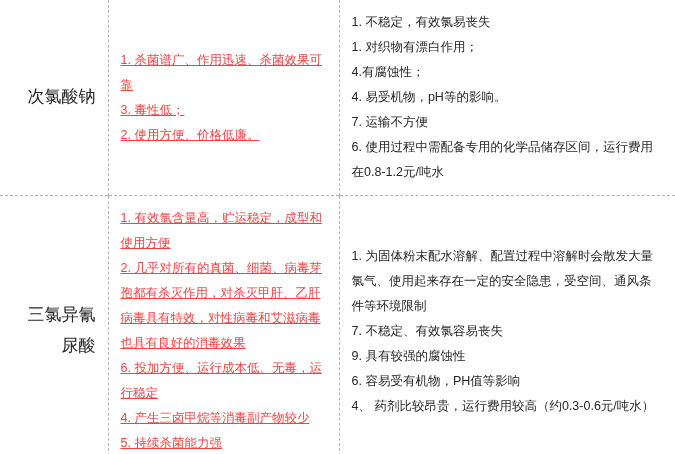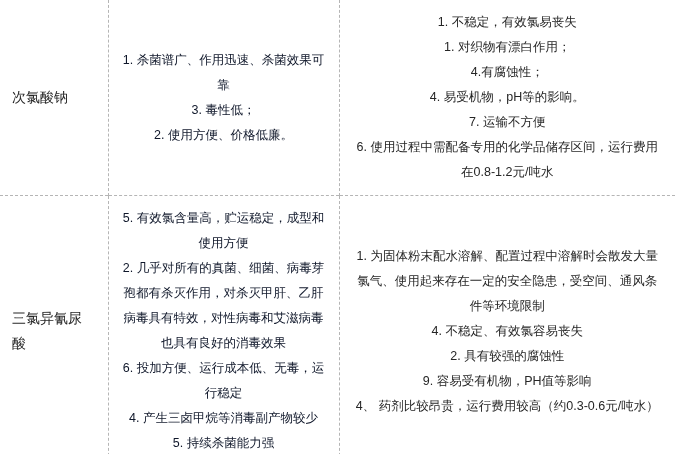--- a/index.html
+++ b/index.html
@@ -25,32 +25,33 @@
     border-collapse: collapse;
     table-layout: fixed;
   }
   table.comparison td {
     vertical-align: middle;
     box-sizing: border-box;
     padding: 10px 12px;
   }
   td.name-cell {
     width: 108px;
-    text-align: left;
-    font-size: 14px;
+    text-align: right;
+    font-size: 17px;
     color: #262626;
     border-right: 1px dashed #b5b5b5;
     line-height: 1.8;
   }
   td.pros-cell {
     width: 231px;
     border-right: 1px dashed #b5b5b5;
     font-size: 12.5px;
     line-height: 2.0;
-    color: #0f172a;
+    color: #ef4444;
+    text-decoration: underline;
   }
   td.cons-cell {
     width: 336px;
     font-size: 12.5px;
     line-height: 2.0;
     color: #262626;
   }
   tr.row-divider td {
     border-top: 1px dashed #b5b5b5;
   }
@@ -65,21 +66,20 @@
     padding: 0;
   }
   .row-1 td {
     height: 190px;
   }
   .row-2 td {
     height: 264px;
   }
   .pad-left {
     padding-left: 14px;
-    text-align: center;
   }
 </style>
 </head>
 <body>
 
 <div class="table-wrap">
   <table class="comparison">
     <tbody>
       <tr class="row-1">
         <td class="name-cell">
@@ -97,29 +97,29 @@
           <span class="item">4. 易受机物，pH等的影响。</span>
           <span class="item">7. 运输不方便</span>
           <span class="item">6. 使用过程中需配备专用的化学品储存区间，运行费用在0.8-1.2元/吨水</span>
         </td>
       </tr>
       <tr class="row-2 row-divider">
         <td class="name-cell">
           <span>三氯异氰尿酸</span>
         </td>
         <td class="pros-cell pad-left">
-          <span class="item">5. 有效氯含量高，贮运稳定，成型和使用方便</span>
+          <span class="item">1. 有效氯含量高，贮运稳定，成型和使用方便</span>
           <span class="item">2. 几乎对所有的真菌、细菌、病毒芽孢都有杀灭作用，对杀灭甲肝、乙肝病毒具有特效，对性病毒和艾滋病毒也具有良好的消毒效果</span>
           <span class="item">6. 投加方便、运行成本低、无毒，运行稳定</span>
           <span class="item">4. 产生三卤甲烷等消毒副产物较少</span>
           <span class="item">5. 持续杀菌能力强</span>
         </td>
         <td class="cons-cell pad-left">
           <span class="item">1. 为固体粉末配水溶解、配置过程中溶解时会散发大量氯气、使用起来存在一定的安全隐患，受空间、通风条件等环境限制</span>
-          <span class="item">4. 不稳定、有效氯容易丧失</span>
-          <span class="item">2. 具有较强的腐蚀性</span>
-          <span class="item">9. 容易受有机物，PH值等影响</span>
+          <span class="item">7. 不稳定、有效氯容易丧失</span>
+          <span class="item">9. 具有较强的腐蚀性</span>
+          <span class="item">6. 容易受有机物，PH值等影响</span>
           <span class="item">4、 药剂比较昂贵，运行费用较高（约0.3-0.6元/吨水）</span>
         </td>
       </tr>
     </tbody>
   </table>
 </div>
 
 </body></html>

